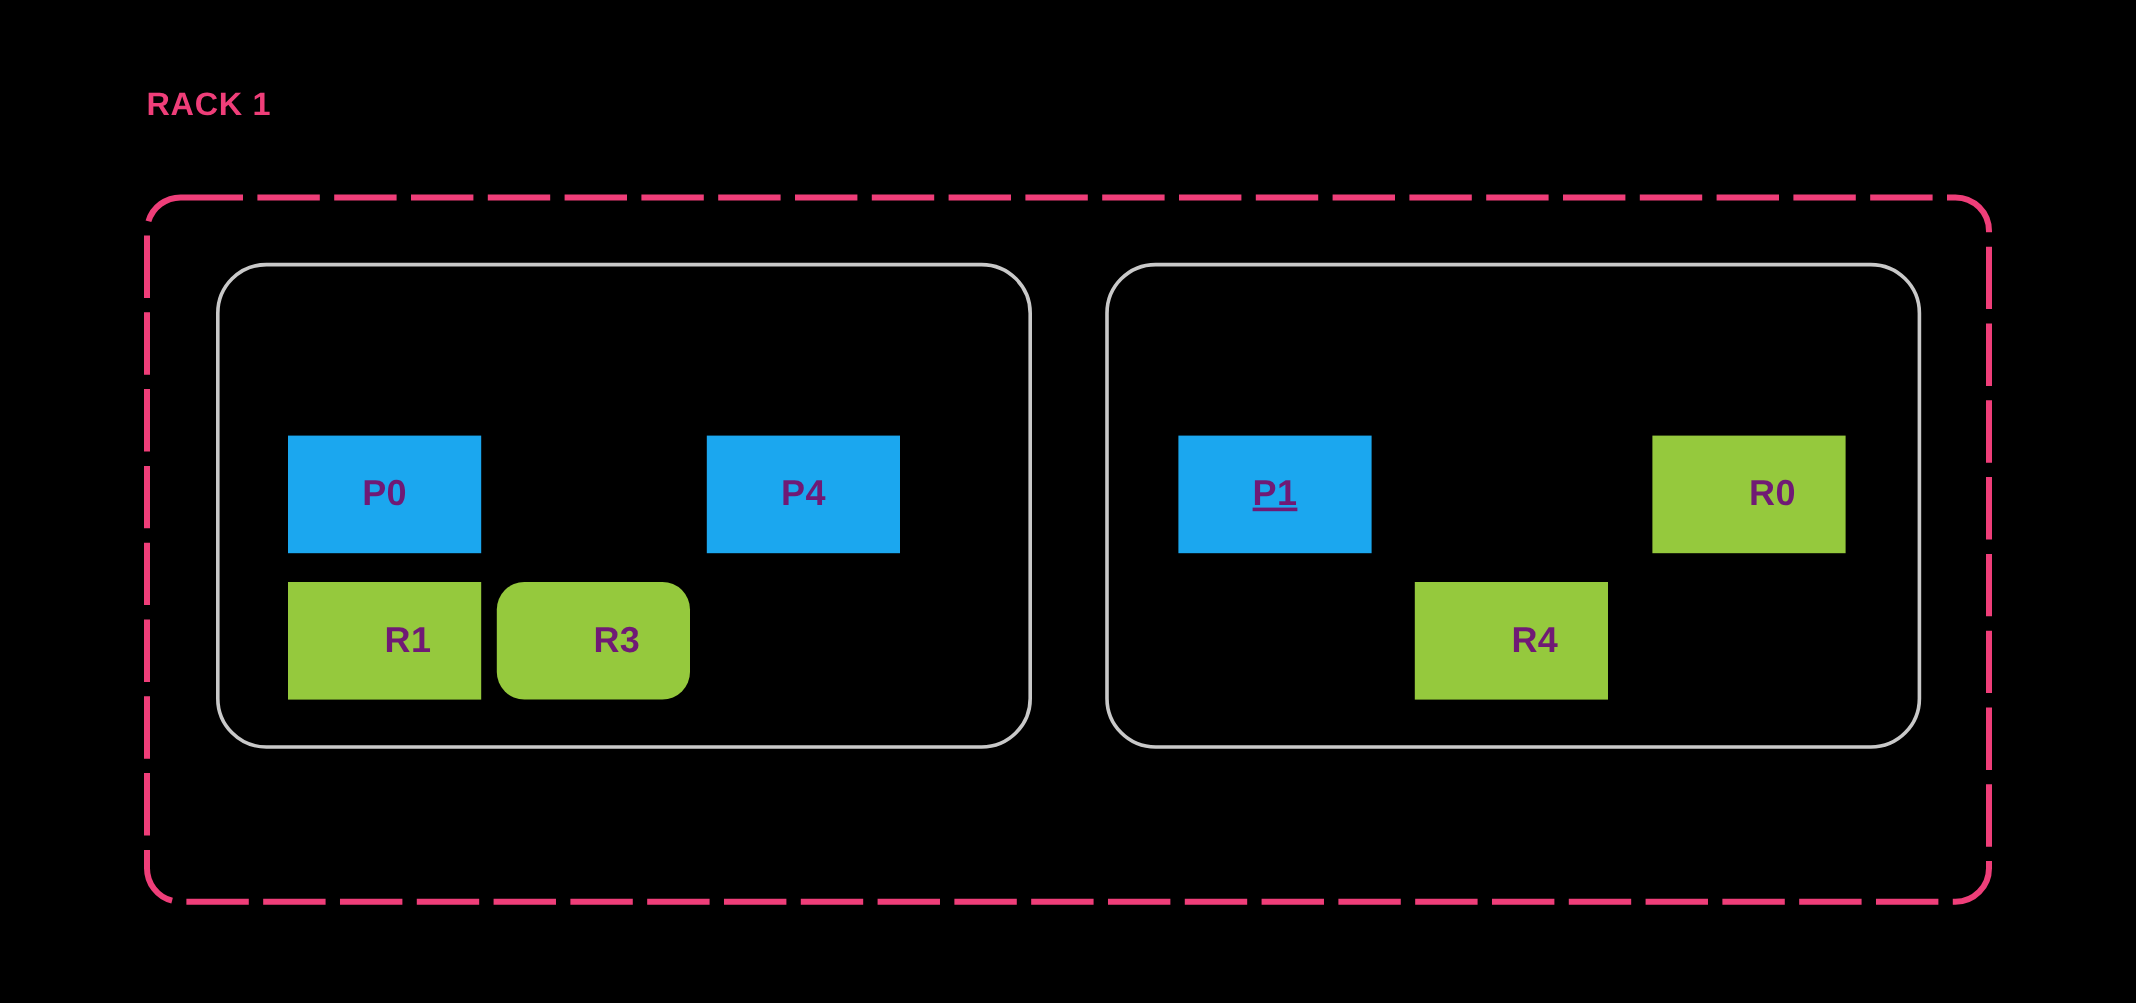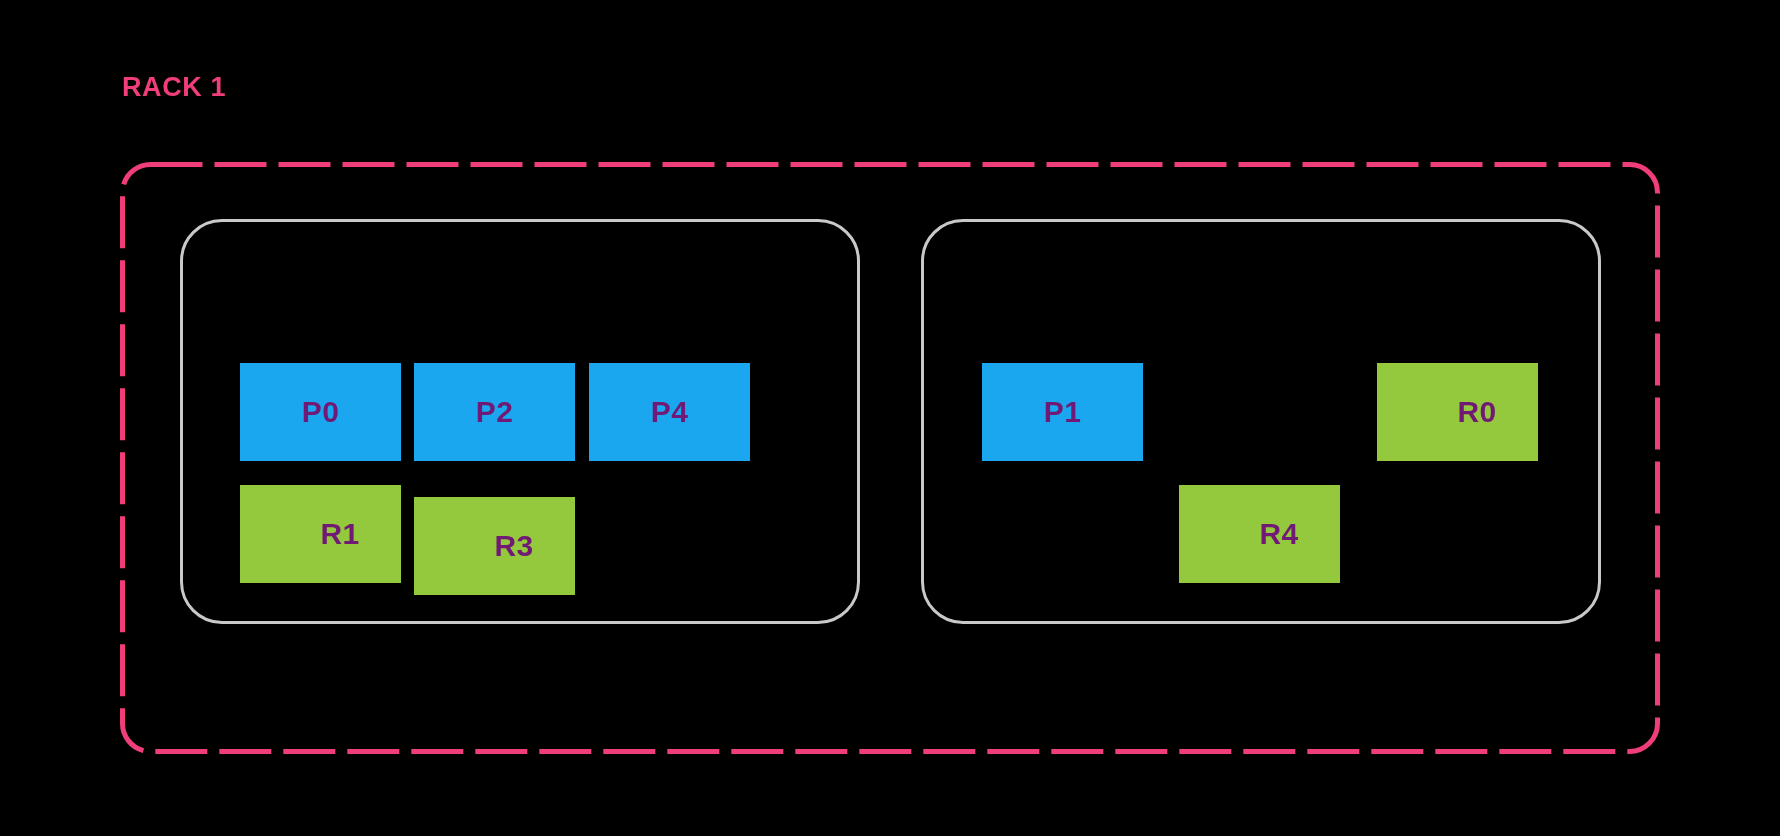--- a/index.html
+++ b/index.html
@@ -87,24 +87,23 @@
   <div class="rack-boundary">
     <svg width="1540" height="592" viewBox="0 0 1540 592" xmlns="http://www.w3.org/2000/svg">
       <rect x="2.5" y="2.5" width="1535" height="587" rx="28" ry="28" fill="none" stroke="#ef3e79" stroke-width="5" stroke-dasharray="52 12" stroke-linecap="butt"></rect>
     </svg>
   </div>
 
   <div class="host" id="host-left"></div>
   <div class="host" id="host-right"></div>
 
   <div class="node primary" style="left:240px; top:363px;">P0</div>
-  <div class="node primary" style="left:414px; top:363px;">P2</div>
   <div class="node primary" style="left:589px; top:363px;">P4</div>
 
   <div class="node replica" style="left:240px; top:485px;">R1</div>
-  <div class="node replica" style="left:414px; top:497px;">R3</div>
+  <div class="node replica" style="left:414px; top:485px;border-radius:23px;">R3</div>
 
-  <div class="node primary" style="left:982px; top:363px;">P1</div>
+  <div class="node primary" style="left:982px; top:363px;text-decoration:underline;">P1</div>
   <div class="node replica" style="left:1377px; top:363px;">R0</div>
 
   <div class="node replica" style="left:1179px; top:485px;text-align:center;">R4</div>
 
 </div>
 
 </body></html>

